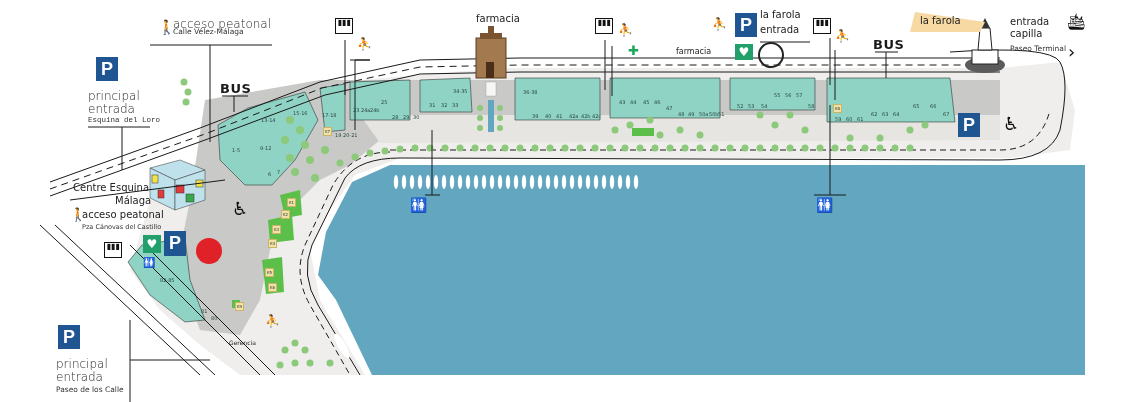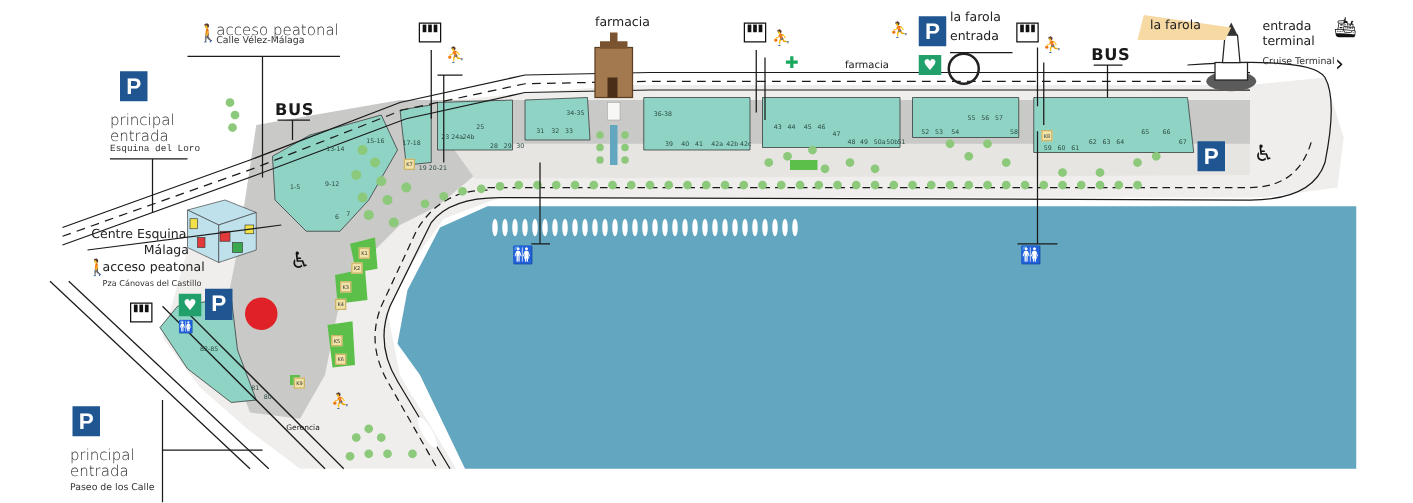--- a/index.html
+++ b/index.html
@@ -269,22 +269,22 @@
 
 <div class="pbox" style="left:735px;top:13px;width:22px;height:24px;font-size:18px;">P</div>
 <div class="lbl" style="left:760px;top:10px;font-size:10px;">la farola</div>
 <div class="lbl" style="left:760px;top:25px;font-size:10px;">entrada</div>
 <div class="aed" style="left:735px;top:44px;width:18px;height:16px;">♥</div>
 <div style="position:absolute;left:758px;top:42px;width:22px;height:22px;border:2px solid #222;border-radius:50%;"></div>
 
 <div class="lbl" style="left:920px;top:16px;font-size:10px;">la farola</div>
 
 <div class="lbl" style="left:1010px;top:17px;font-size:10px;">entrada</div>
-<div class="lbl" style="left:1010px;top:29px;font-size:10px;">terminal</div>
-<div class="lbl lbl-sm" style="left:1010px;top:45px;">Cruise Terminal</div>
+<div class="lbl" style="left:1010px;top:29px;font-size:10px;">capilla</div>
+<div class="lbl lbl-sm" style="left:1010px;top:45px;">Paseo Terminal</div>
 <span class="icon" style="left:1066px;top:14px;font-size:16px;">🛳</span>
 <span class="icon" style="left:1068px;top:43px;font-size:18px;">›</span>
 
 <div class="pbox" style="left:958px;top:113px;width:22px;height:24px;font-size:18px;">P</div>
 <span class="icon" style="left:1003px;top:115px;font-size:18px;">♿</span>
 
 <span class="icon" style="left:410px;top:198px;font-size:14px;">🚻</span>
 <span class="icon" style="left:816px;top:198px;font-size:14px;">🚻</span>
 
 <div class="lbl" style="left:229px;top:340px;font-size:6px;">Gerencia</div>

